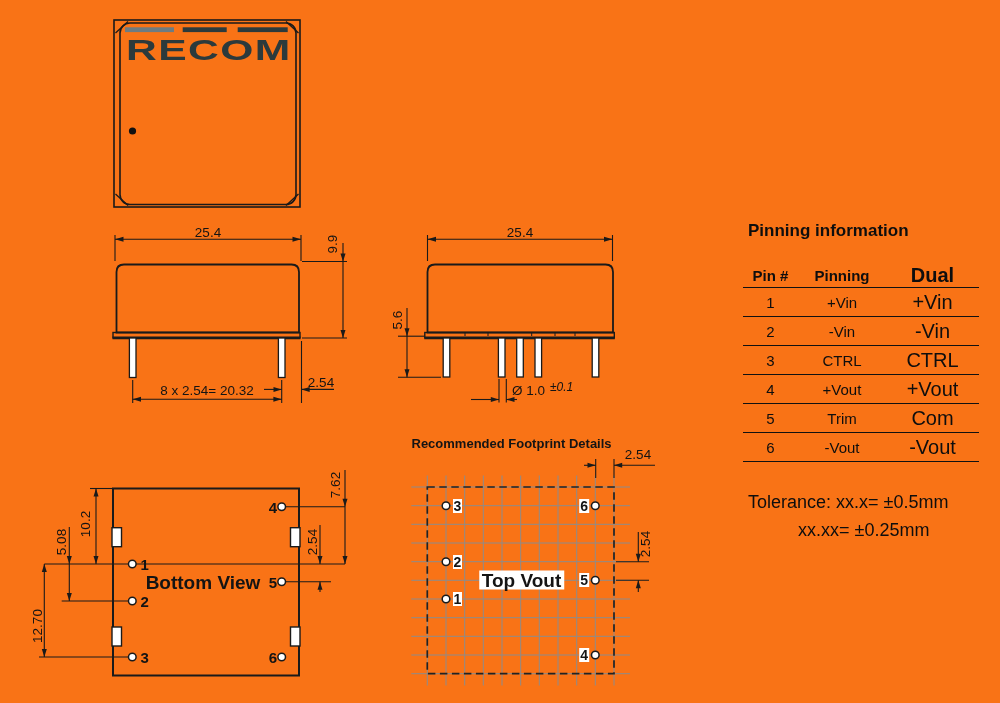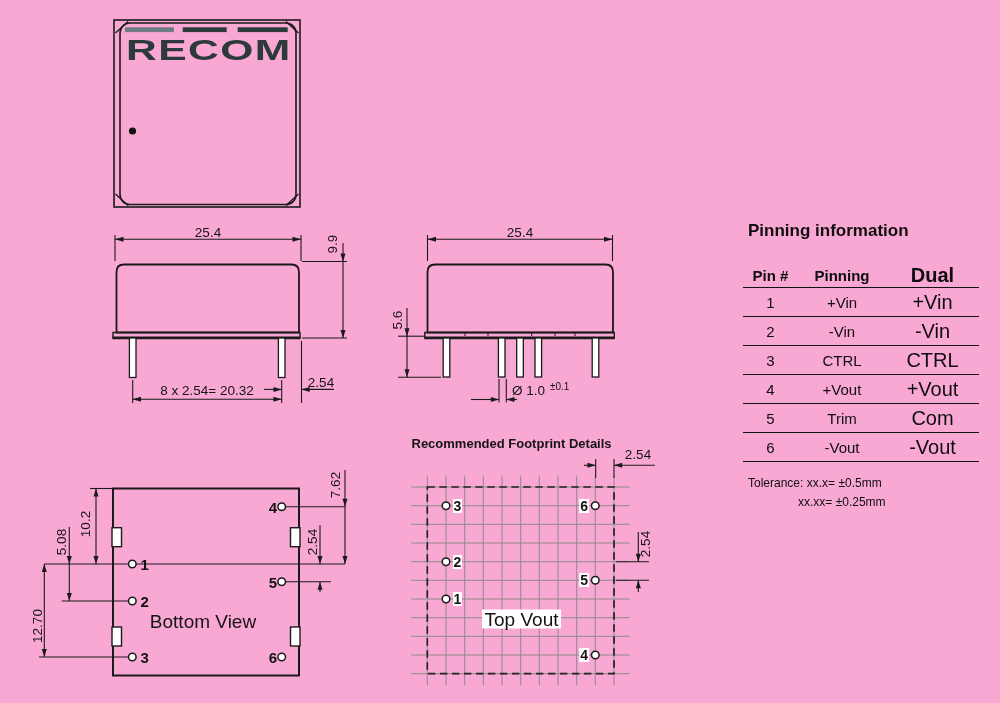--- a/index.html
+++ b/index.html
@@ -1,48 +1,48 @@
 <!DOCTYPE html>
 <html><head>
 <meta charset="utf-8">
 <style>
   html,body { margin:0; padding:0; background:#fff; }
   #canvas {
-    position:relative; width:1000px; height:703px; background:#f9a8d4;
+    position:relative; width:1000px; height:703px; background:#f97316;
     font-family:"Liberation Sans", sans-serif; overflow:hidden;
   }
   svg.linework { position:absolute; left:0; top:0; }
   .lbl {
     position:absolute; white-space:nowrap; color:#141414;
     font-size:13.5px; line-height:1; font-family:"Liberation Sans", sans-serif;
   }
   .ctr { transform:translate(-50%,-50%); }
   .rot { transform:translate(-50%,-50%) rotate(-90deg); }
   .lft { transform:translateY(-50%); }
   .rgt { transform:translate(-100%,-50%); }
   .pnum { font-weight:bold; font-size:15px; }
   .fnum { font-weight:bold; font-size:14px; background:#fff; padding:0 1px; }
-  .viewlabel { font-weight:normal; font-size:19px; letter-spacing:0px;margin-top:39px; }
+  .viewlabel { font-weight:bold; font-size:19px; letter-spacing:0px; }
   .whitebg { background:#fff; padding:0 3px; }
   .fp-title { font-weight:bold; font-size:13px; }
-  .sup { font-size:10px; }
+  .sup { font-size:12px;font-style:italic; }
   .brand {
     position:absolute; left:126px; top:33px; width:114px;
     font-size:30px; font-weight:bold; letter-spacing:1px; color:#2c3a3c;
     transform:scale(1.42,1.0); transform-origin:left top;
   }
   
   .pin-table { position:absolute; left:743px; top:221px; width:236px; color:#0e0e0e; }
   .pin-table .ttl { font-size:17px; font-weight:bold; margin:0 0 22px 5px; }
   .trow { display:flex; align-items:center; height:28px; border-bottom:1.6px solid #111; }
   .trow.thead { height:24px; border-bottom:1.9px solid #111; font-weight:bold; }
   .c1 { width:55px; text-align:center; font-size:15px; }
   .c2 { width:88px; text-align:center; font-size:15px; }
   .c3 { width:93px; text-align:center; font-size:20px; }
-  .tol { font-size:12px; margin-top:12px; margin-left:5px; line-height:1.55; }
+  .tol { font-size:18px; margin-top:27px; margin-left:5px; line-height:1.55; }
   .tol .t2 { padding-left:50px; }
 </style>
 </head>
 <body>
 
 <div id="canvas">
 
 <svg class="linework" width="1000" height="703" viewBox="0 0 1000 703" stroke="#1a1a1a" fill="none" stroke-width="1.3">
 
   <g>

